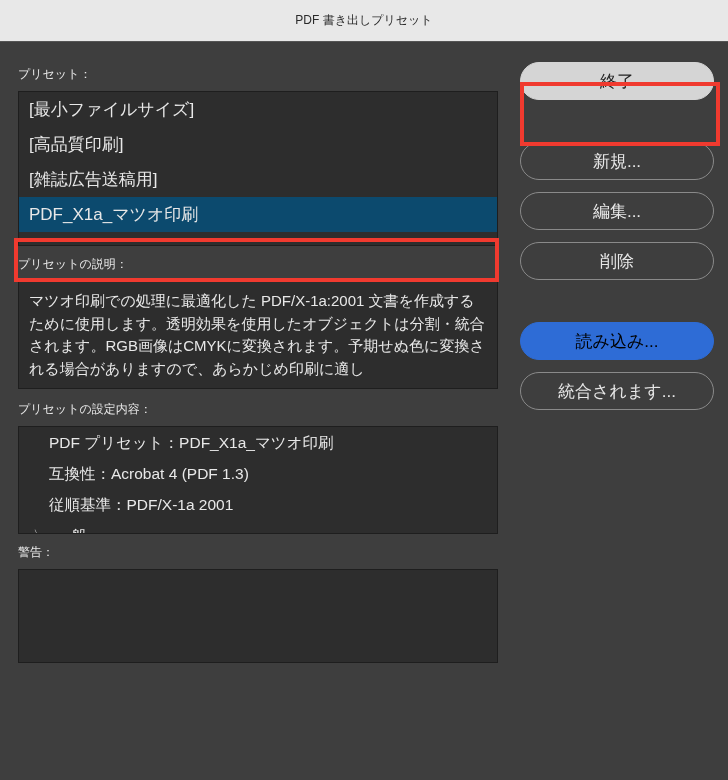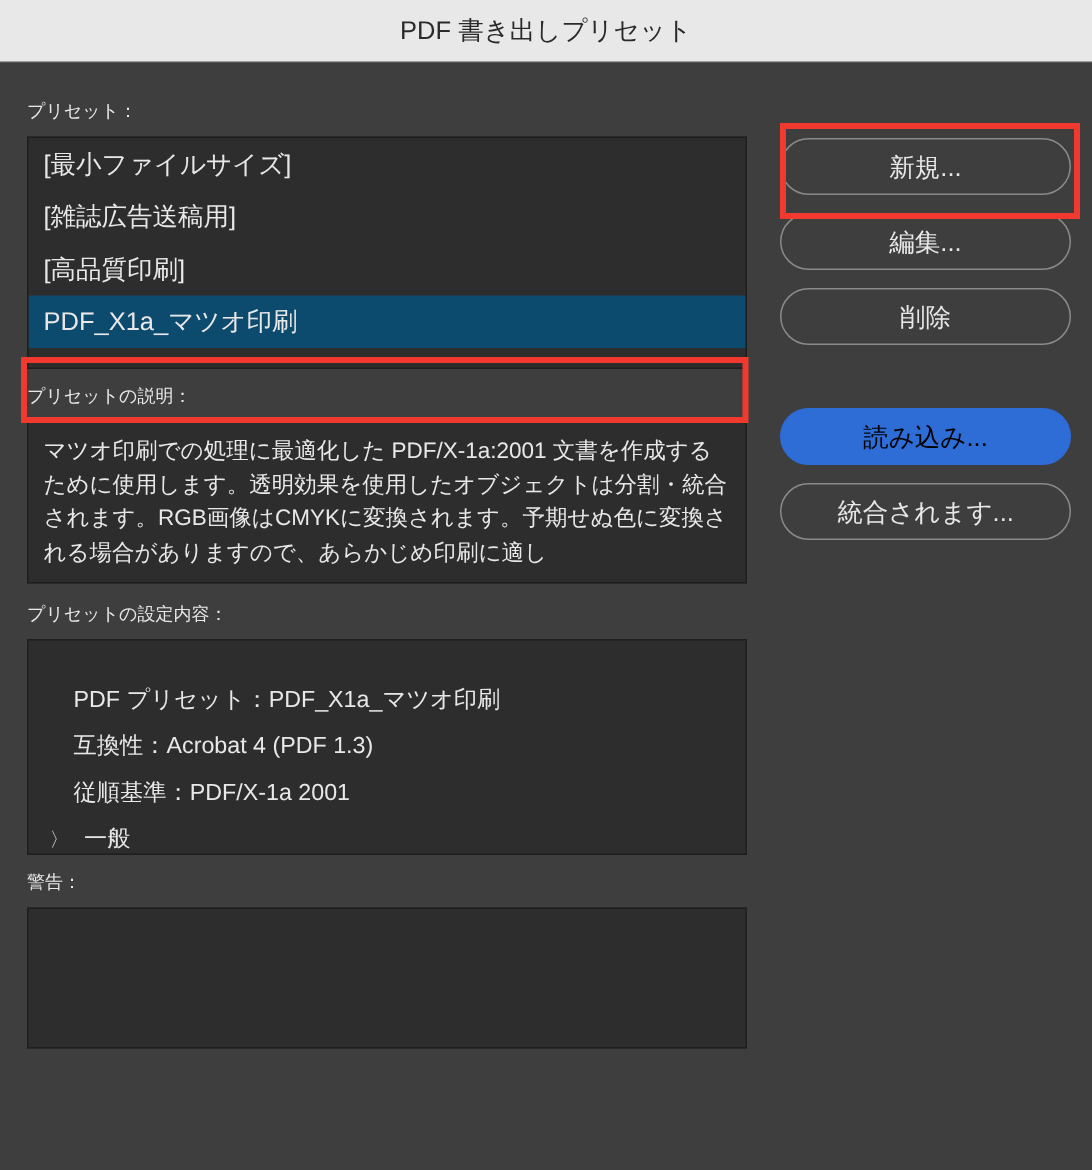--- a/index.html
+++ b/index.html
@@ -16,21 +16,21 @@
       font-size: 16px;
       overflow: hidden;
     }
     .titlebar {
       height: 42px;
       background: #e8e8e8;
       color: #2a2a2a;
       display: flex;
       align-items: center;
       justify-content: center;
-      font-size: 17px;
+      font-size: 12px;
       border-bottom: 1px solid #555;
     }
     .body-area {
       display: flex;
       padding: 20px 14px 20px 18px;
       gap: 22px;
       height: calc(100% - 42px);
     }
     .left-col {
       flex: 1;
@@ -69,22 +69,22 @@
       border: 1px solid #1e1e1e;
       padding: 8px 10px;
       font-size: 15px;
       line-height: 1.5;
       overflow: hidden;
     }
     .desc-box {
       height: 108px;
     }
     .settings-box {
-      height: 144px;
-      padding: 24px 14px;
+      height: 108px;
+      padding: 0 14px;
       font-size: 15.5px;
       line-height: 2.0;
     }
     .settings-box .indented {
       padding-left: 16px;
     }
     .settings-box .expander {
       display: flex;
       align-items: center;
       gap: 10px;
@@ -150,24 +150,24 @@
 
   <div class="left-col">
 
     <div class="section-label">プリセット：</div>
 
     <div class="preset-listbox gap-tall">
       <div class="preset-item">
         <span>[最小ファイルサイズ]</span>
       </div>
       <div class="preset-item">
+        <span>[高品質印刷]</span>
+      </div>
+      <div class="preset-item">
         <span>[雑誌広告送稿用]</span>
-      </div>
-      <div class="preset-item">
-        <span>[高品質印刷]</span>
       </div>
       <div class="preset-item selected">
         <span>PDF_X1a_マツオ印刷</span>
       </div>
     </div>
 
     <div class="section-label">プリセットの説明：</div>
 
     <div class="textbox desc-box">
       <span>マツオ印刷での処理に最適化した PDF/X-1a:2001 文書を作成するために使用します。透明効果を使用したオブジェクトは分割・統合されます。RGB画像はCMYKに変換されます。予期せぬ色に変換される場合がありますので、あらかじめ印刷に適し</span>
@@ -186,20 +186,23 @@
     </div>
 
     <div class="section-label" style="padding-top:10px">警告：</div>
 
     <div class="textbox warning-box"></div>
 
   </div>
 
   <div class="right-col">
 
+    <div class="btn btn-primary">
+      <span>終了</span>
+    </div>
 
     <div class="right-spacer-1"></div>
 
     <div class="btn">
       <span>新規...</span>
     </div>
 
     <div class="btn">
       <span>編集...</span>
     </div>

